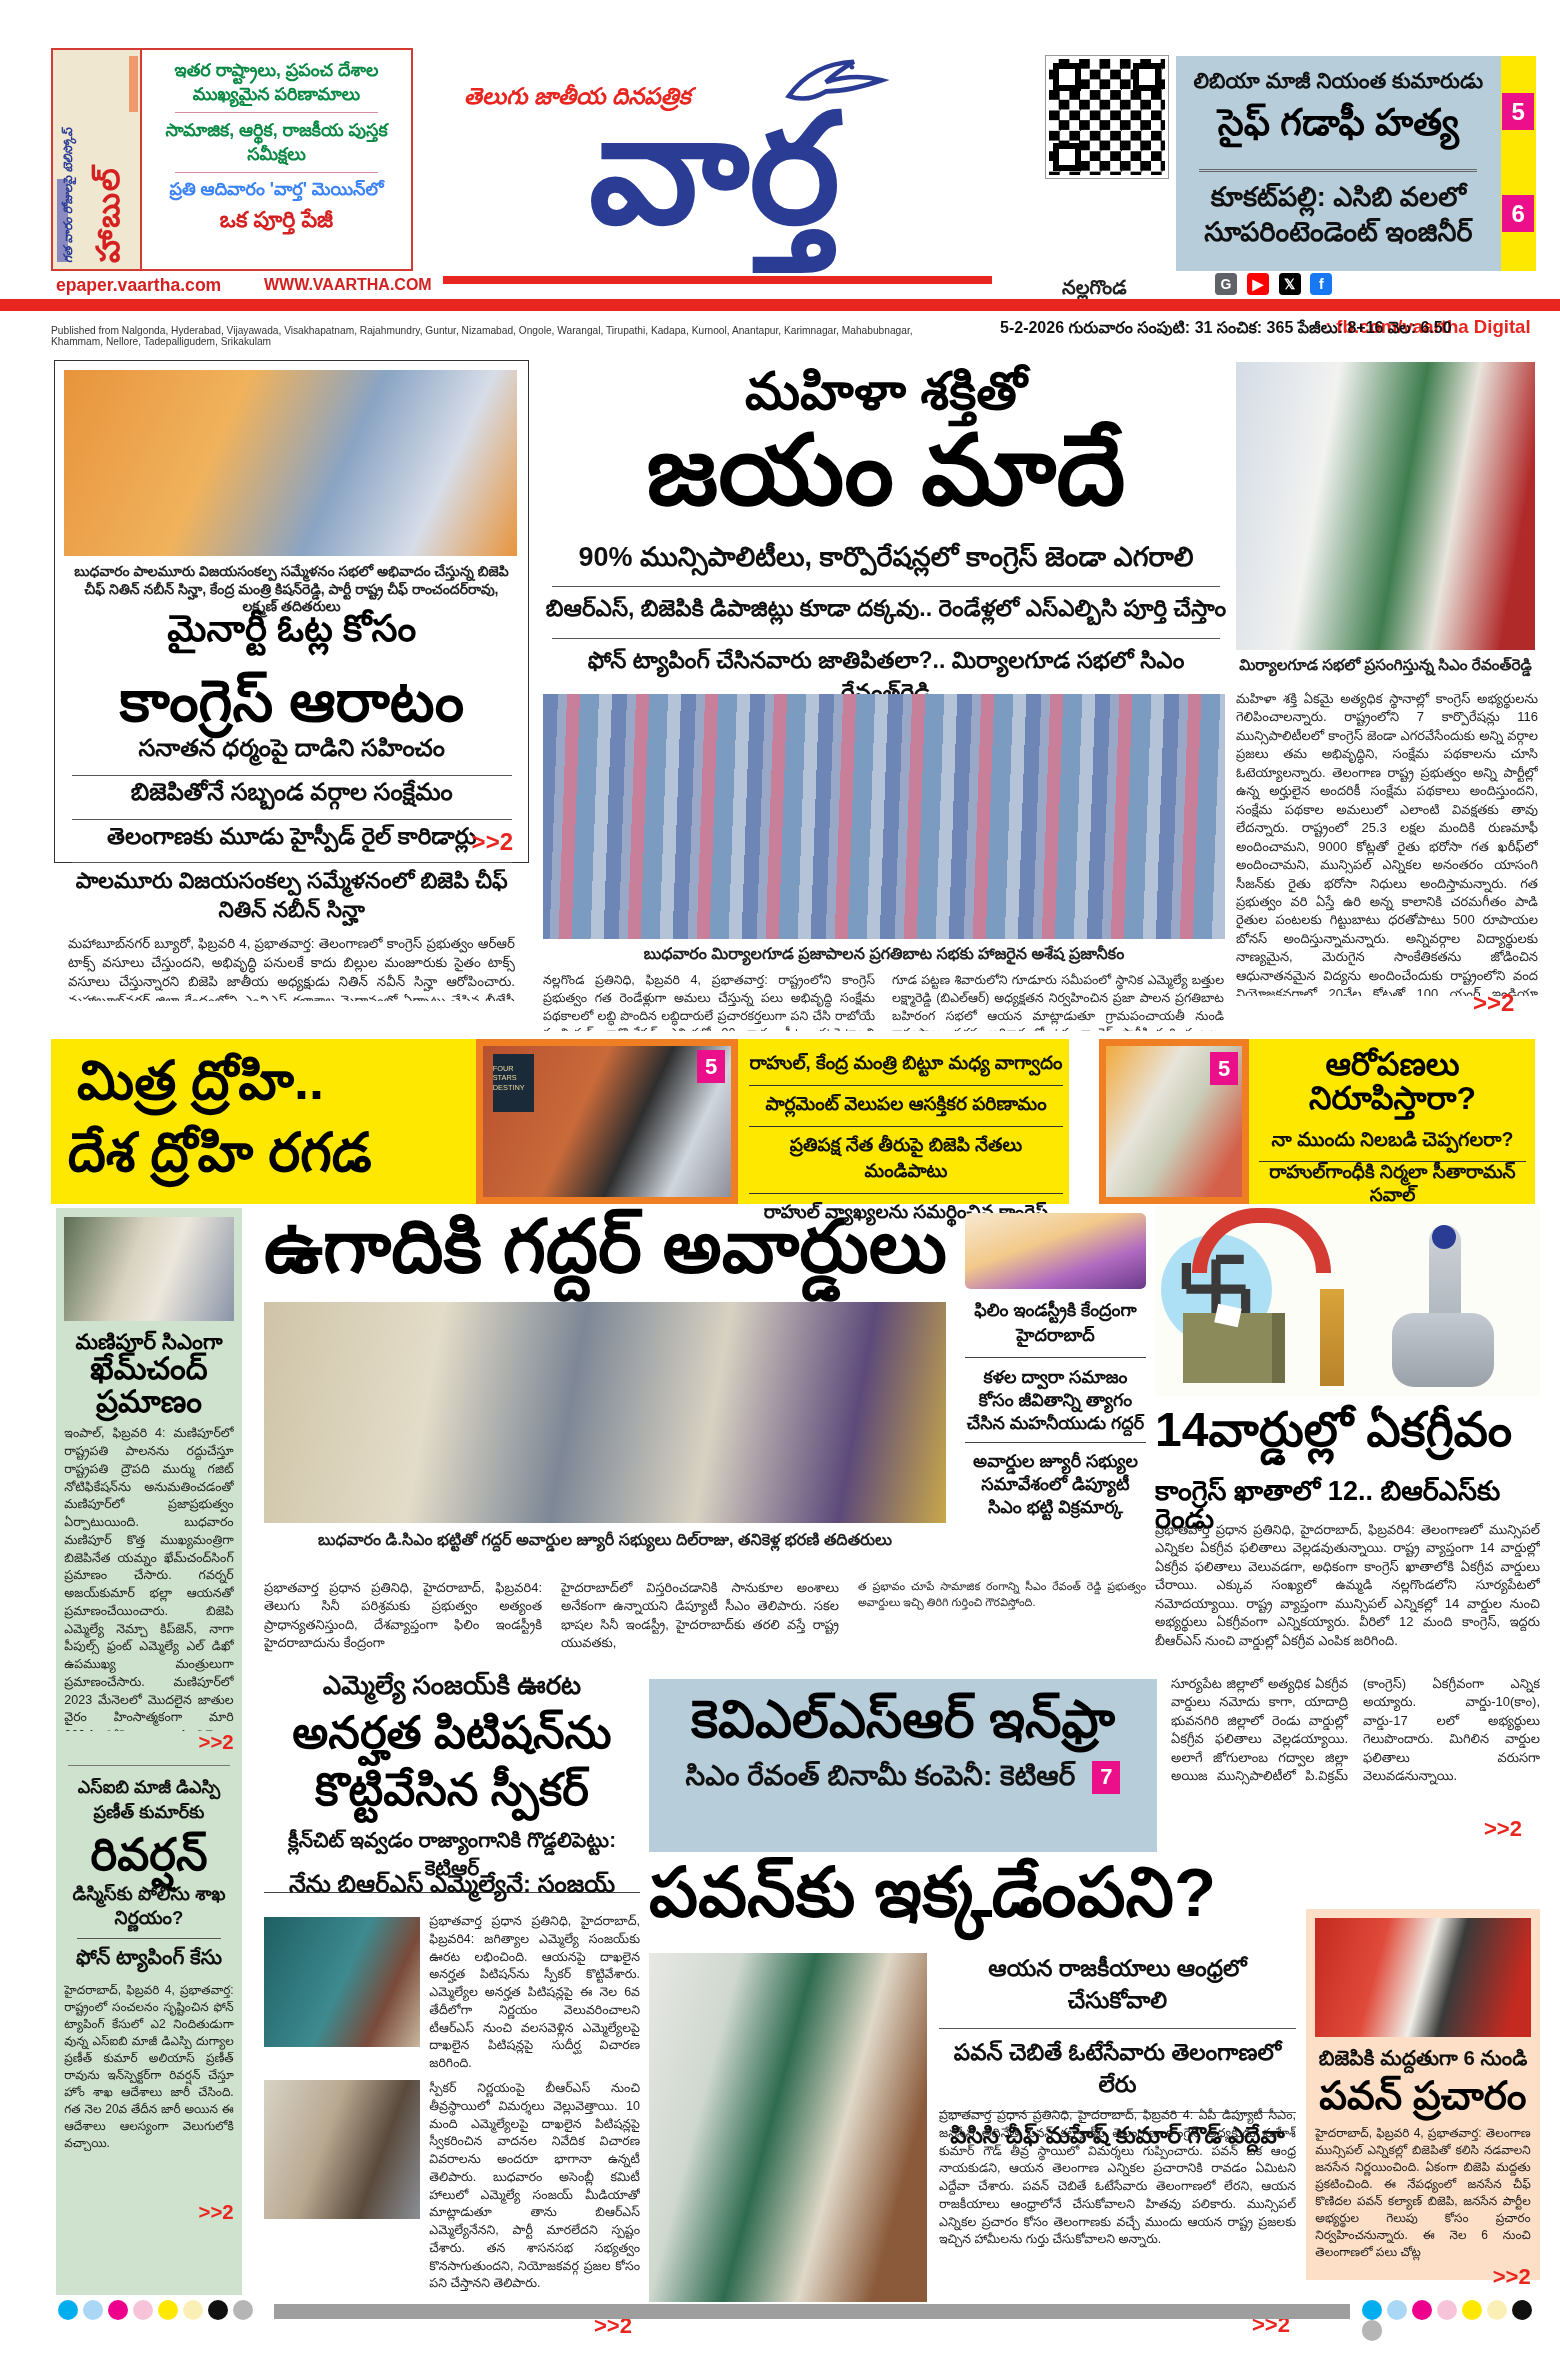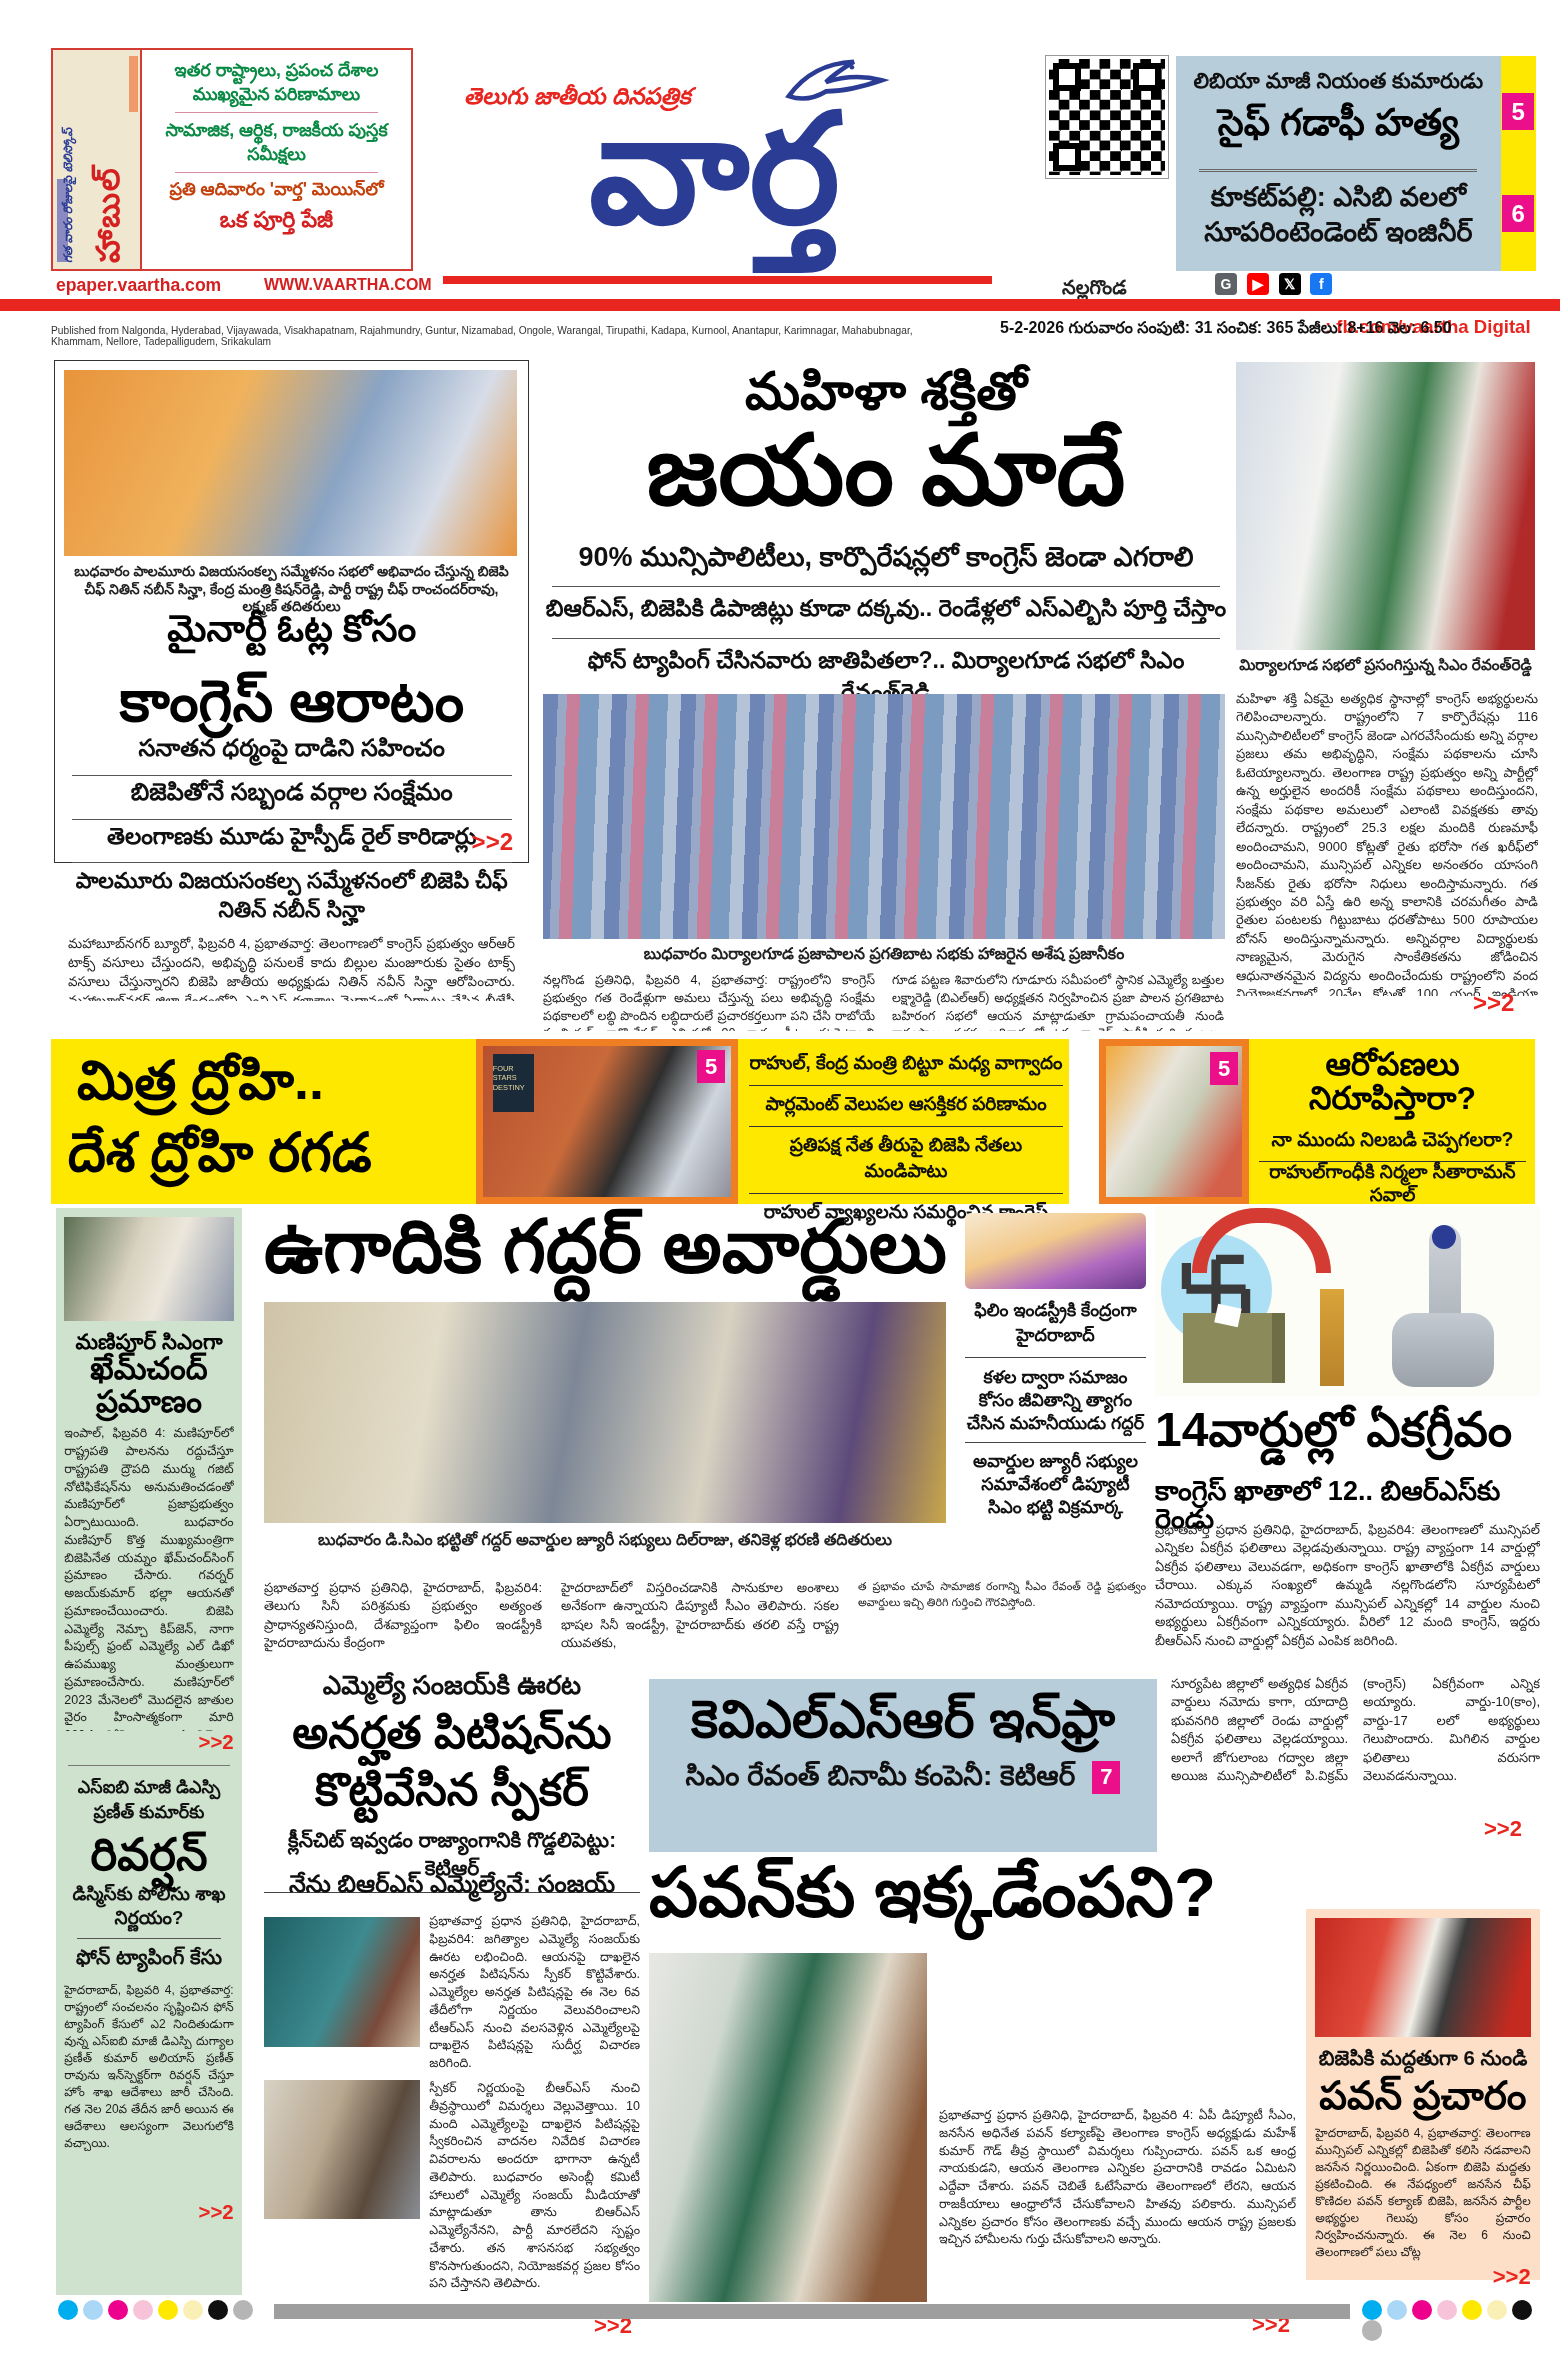--- a/index.html
+++ b/index.html
@@ -37,21 +37,21 @@
       <div class="abs" style="right:1.9px; top:5.6px; width:9.3px; height:56px; background:#ef9a6a;"></div>
       <div class="abs" style="left:3.7px; bottom:7.4px; width:11px; height:83px; background:#8a8ac0;"></div>
       <div class="abs vtxt" style="left:33px; top:9.3px; height:204px; font-size:32px; font-weight:900; color:#d42020; letter-spacing:1.9px;">హాబుల్</div>
       <div class="abs vtxt" style="left:7.4px; top:9.3px; height:204px; font-size:12px; font-weight:bold; color:#2b3c95; font-style:italic;">గత వారం రోజులపై టెలిస్కోప్</div>
     </div>
     <div style="flex:1; padding:9.3px 7.4px; text-align:center;">
       <div class="greenline" style="font-size:17.6px; line-height:1.35;">ఇతర రాష్ట్రాలు, ప్రపంచ దేశాల ముఖ్యమైన పరిణామాలు</div>
       <div style="border-top:0.9px solid #d98ca0; width:80%; margin:5.6px auto;"></div>
       <div class="greenline" style="font-size:17.6px; line-height:1.35;">సామాజిక, ఆర్థిక, రాజకీయ పుస్తక సమీక్షలు</div>
       <div style="border-top:0.9px solid #d98ca0; width:80%; margin:5.6px auto;"></div>
-      <div style="font-size:17.6px; font-weight:bold; color:#c2410c;">ప్రతి ఆదివారం 'వార్త' మెయిన్‌లో</div>
+      <div style="font-size:17.6px; font-weight:bold; color:#3b82f6;">ప్రతి ఆదివారం 'వార్త' మెయిన్‌లో</div>
       <div style="font-size:22px; font-weight:900; color:#d42020; margin-top:3.7px;">ఒక పూర్తి పేజీ</div>
     </div>
   </div>
   <div class="abs" style="left:56px; top:275px; font-size:17.6px; font-weight:900; color:#d42020;">epaper.vaartha.com</div>
   <div class="abs" style="left:264px; top:276px; font-size:16px; font-weight:900; color:#d42020;">WWW.VAARTHA.COM</div>
 
   <div class="abs" style="left:464px; top:83px; font-size:23px; font-weight:900; color:#e8251f; font-style:italic;">తెలుగు జాతీయ దినపత్రిక</div>
   <div class="abs" style="left:436px; top:85px; width:557px; height:190px; font-size:153px; font-weight:900; color:#2b3c95; text-align:center; line-height:1.1;">వార్త</div>
   <svg class="abs" style="left:733px; top:45px;" width="158" height="65" viewBox="0 0 170 70">
     <path d="M60 55 Q85 20 130 18 Q110 30 100 40 Q130 30 160 38 Q125 50 100 50 Q80 62 60 55 Z" fill="#fff" stroke="#2b3c95" stroke-width="5"></path>
@@ -216,20 +216,25 @@
   <div class="abs" style="left:649px; top:1679px; width:508px; height:173px; background:#b7cdda; padding:13px 15px;">
     <div class="center hl" style="font-size:52px;">కెవిఎల్ఎస్ఆర్ ఇన్‌ఫ్రా</div>
     <div class="center" style="font-size:28px; font-weight:900; margin-top:13px;">
       <span>సిఎం రేవంత్ బినామీ కంపెనీ: కెటిఆర్</span>
       <span class="page-badge" style="display:inline-flex; width:28px; height:33px; font-size:22px; vertical-align:middle; margin-left:9.3px;">7</span>
     </div>
   </div>
 
   <div class="abs hl" style="left:649px; top:1857px; width:649px; font-size:69px; white-space:nowrap;">పవన్‌కు ఇక్కడేంపని?</div>
   <div class="abs" style="left:649px; top:1953px; width:278px; height:349px; background:linear-gradient(105deg,#e8e8e4 0%,#cfd8cf 25%,#2e6b4f 45%,#e0d8c8 65%,#8a5a3a 85%);"></div>
+  <div class="abs" style="left:939px; top:1955px; width:357px;">
+    <div class="center" style="font-size:23px; font-weight:bold; padding-bottom:9.3px; border-bottom:1.9px solid #555;">ఆయన రాజకీయాలు ఆంధ్రలో చేసుకోవాలి</div>
+    <div class="center" style="font-size:23px; font-weight:bold; padding:9.3px 0; border-bottom:1.9px solid #555;">పవన్ చెబితే ఓటేసేవారు తెలంగాణలో లేరు</div>
+    <div class="center" style="font-size:23px; font-weight:bold; padding-top:9.3px;">పిసిసి చీఫ్ మహేష్ కుమార్ గౌడ్ ఎద్దేవా</div>
+  </div>
   <div class="abs body-txt" style="left:939px; top:2107px; width:357px; height:204px; font-size:12.5px;">ప్రభాతవార్త ప్రధాన ప్రతినిధి, హైదరాబాద్, ఫిబ్రవరి 4: ఏపీ డిప్యూటీ సీఎం, జనసేన అధినేత పవన్ కల్యాణ్‌పై తెలంగాణ కాంగ్రెస్ అధ్యక్షుడు మహేశ్ కుమార్ గౌడ్ తీవ్ర స్థాయిలో విమర్శలు గుప్పించారు. పవన్ ఒక ఆంధ్ర నాయకుడని, ఆయన తెలంగాణ ఎన్నికల ప్రచారానికి రావడం ఏమిటని ఎద్దేవా చేశారు. పవన్ చెబితే ఓటేసేవారు తెలంగాణలో లేరని, ఆయన రాజకీయాలు ఆంధ్రాలోనే చేసుకోవాలని హితవు పలికారు. మున్సిపల్ ఎన్నికల ప్రచారం కోసం తెలంగాణకు వచ్చే ముందు ఆయన రాష్ట్ర ప్రజలకు ఇచ్చిన హామీలను గుర్తు చేసుకోవాలని అన్నారు.</div>
   <div class="abs jump" style="left:1252px; top:2312px; font-size:22px;">&gt;&gt;2</div>
 
   <div class="abs" style="left:1306px; top:1909px; width:234px; height:371px; background:#fcdfc6; padding:9.3px;">
     <div style="width:100%; height:119px; background:linear-gradient(105deg,#c42a20 0%,#e04a3a 30%,#f0efe8 50%,#3a3a3a 62%,#c42a20 90%);"></div>
     <div class="center" style="font-size:20.4px; font-weight:900; margin-top:9.3px;">బిజెపికి మద్దతుగా 6 నుండి</div>
     <div class="center hl" style="font-size:39px; margin-top:1.9px;">పవన్ ప్రచారం</div>
     <div class="body-txt" style="font-size:12px; height:139px; margin-top:7.4px;">హైదరాబాద్, ఫిబ్రవరి 4, ప్రభాతవార్త: తెలంగాణ మున్సిపల్ ఎన్నికల్లో బిజెపితో కలిసి నడవాలని జనసేన నిర్ణయించింది. ఏకంగా బిజెపి మద్దతు ప్రకటించింది. ఈ నేపధ్యంలో జనసేన చీఫ్ కొణిదల పవన్ కల్యాణ్ బిజెపి, జనసేన పార్టీల అభ్యర్థుల గెలుపు కోసం ప్రచారం నిర్వహించనున్నారు. ఈ నెల 6 నుంచి తెలంగాణలో పలు చోట్ల</div>
     <div style="text-align:right;"><span class="jump" style="font-size:22px;">&gt;&gt;2</span></div>
   </div>

